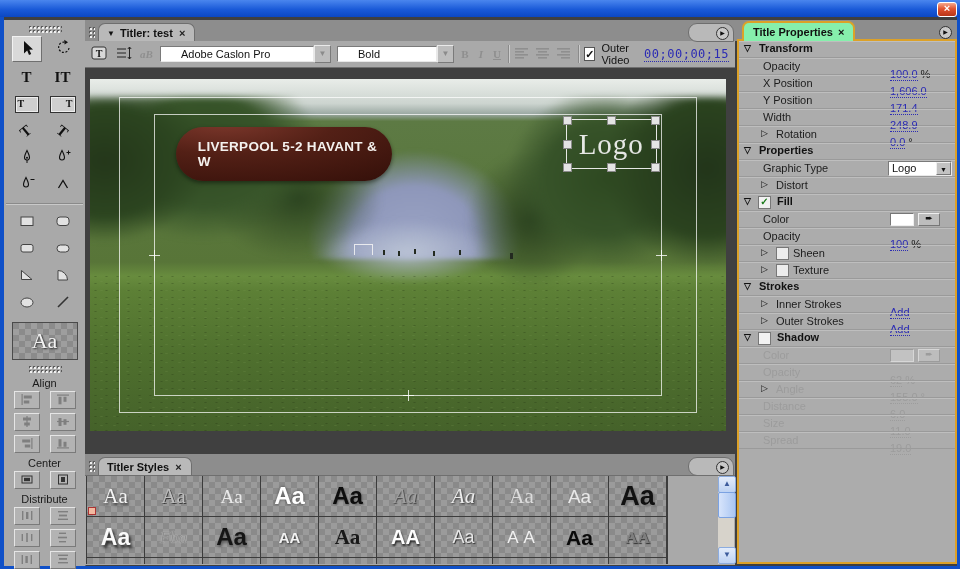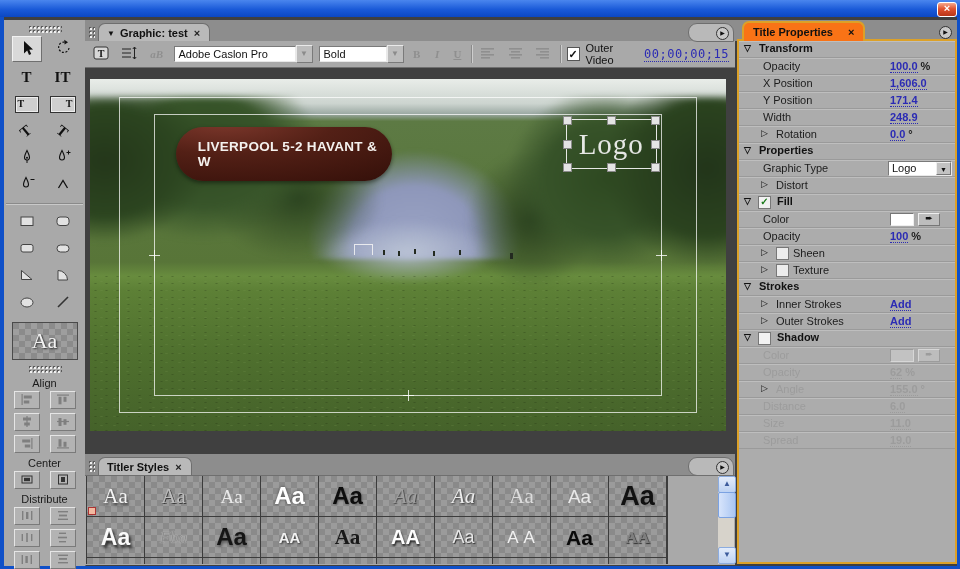--- a/index.html
+++ b/index.html
@@ -59,21 +59,21 @@
   .mbtn{width:24px;height:16px;display:flex;align-items:center;justify-content:center;
     background:#b3b3b3;border:1px solid;border-color:#e5e5e5 #7a7a7a #7a7a7a #e5e5e5;}
   .mbtn.dis svg{opacity:.55;}
 
   
   .titler{position:absolute;left:81px;top:3px;width:650px;height:434px;}
   .toolbar{height:26px;background:#a9a9a9;border-bottom:1px solid #6f6f6f;display:flex;align-items:center;
     gap:6px;padding:0 6px;}
   .tb-btn{width:24px;height:20px;display:flex;align-items:center;justify-content:center;}
   .tb-ddl{display:flex;align-items:center;height:16px;}
-  .tb-ddl .field{height:14px;line-height:14px;padding:0 4px;font-size:11px;}
+  .tb-ddl .field{height:14px;line-height:14px;padding:0 20px;font-size:11px;}
   .tb-ddl .arrow{width:15px;height:16px;text-align:center;font-size:8px;line-height:15px;color:#8b8b8b;
     background:#bdbdbd;border:1px solid;border-color:#e9e9e9 #7a7a7a #7a7a7a #e9e9e9;}
   .fmt{color:#8f8f8f;font-family:"Liberation Serif",serif;font-weight:bold;width:16px;text-align:center;}
   .vsep{width:1px;height:18px;background:#8a8a8a;box-shadow:1px 0 0 #cdcdcd;}
   .cb{width:12px;height:12px;background:#fff;border:1px solid #555;display:inline-flex;align-items:center;
     justify-content:center;font-size:11px;font-weight:bold;line-height:10px;}
   .timecode{font-family:"DejaVu Sans Mono",monospace;font-size:12px;letter-spacing:.5px;}
 
   
   .canvas{position:relative;height:386px;background:#404040;overflow:hidden;}
@@ -157,39 +157,39 @@
     text-shadow:1px 1px 1px #333;}
   
   .sbar{position:absolute;right:1px;top:0;width:16px;height:88px;background:#d7d3cb;}
   .sb-btn{position:absolute;left:0;width:16px;height:15px;background:linear-gradient(#e3ecfb,#bdd2f3);
     border:1px solid #8cacdf;border-radius:2px;color:#3c5b9c;font-size:8px;line-height:13px;text-align:center;}
   .sb-thumb{position:absolute;left:0;top:16px;width:16px;height:24px;border-radius:2px;
     background:linear-gradient(90deg,#d7e4fb,#aac6f2);border:1px solid #7ba2e2;}
 
   
   .props-wrap{position:absolute;left:733px;top:3px;width:220px;height:544px;}
-  .props-tab{position:absolute;left:5px;top:1px;z-index:3;display:flex;gap:15px;
-    padding:3px 9px 3px 9px;background:#f97316;border:2px solid #dca128;border-bottom:none;
+  .props-tab{position:absolute;left:5px;top:1px;z-index:3;display:flex;gap:5px;
+    padding:3px 9px 3px 9px;background:#86efac;border:2px solid #dca128;border-bottom:none;
     border-radius:7px 7px 0 0;font-weight:bold;}
   .props-body{position:absolute;left:0;top:19px;width:216px;height:521px;background:#acacac;
     border:2px solid #dca128;overflow:hidden;}
   .prow{position:relative;height:16px;border-bottom:1px solid #9a9a9a;box-shadow:inset 0 1px 0 #bebebe;}
   .prow.tall{height:45px;}
   .psec{font-weight:bold;}
   .psec .tri{position:absolute;left:5px;top:2px;font-size:9px;}
   .psec .lbl{position:absolute;left:20px;top:1px;}
   .psec .lbl.after-cb{left:38px;}
   .psec .cb2{position:absolute;left:19px;top:2px;width:11px;height:11px;background:#f2f2f2;
     border:1px solid #777;font-size:10px;font-weight:bold;line-height:9px;text-align:center;color:#1a7a1a;}
   .plabel{position:absolute;left:24px;top:2px;color:#1c1c1c;}
   .ptri{position:absolute;left:22px;top:2px;font-size:9px;}
   .plabel.ind{left:37px;}
   .pcb{position:absolute;left:37px;top:2px;width:11px;height:11px;background:#ececec;border:1px solid #777;}
   .plabel.ind2{left:54px;}
-  .pval{position:absolute;left:151px;top:2px;font-weight:bold;}
+  .pval{position:absolute;left:151px;top:10px;}
   .suffix{color:#1c1c1c;margin-left:3px;}
   .pddl{position:absolute;left:149px;top:1px;width:62px;height:13px;display:flex;}
   .pddl .field{flex:1;height:13px;line-height:13px;padding:0 3px;overflow:hidden;}
   .pddl .darr{width:13px;text-align:center;font-size:7px;line-height:13px;background:#c2c2c2;
     border:1px solid;border-color:#eee #777 #777 #eee;}
   .swatch{position:absolute;left:151px;top:2px;width:22px;height:11px;background:#fff;
     border:1px solid;border-color:#777 #eee #eee #777;}
   .pick-btn{position:absolute;left:179px;top:2px;width:20px;height:11px;background:#bdbdbd;
     border:1px solid;border-color:#eee #777 #777 #eee;font-size:9px;line-height:9px;text-align:center;}
   .bitmap{position:absolute;left:151px;top:3px;width:36px;height:38px;background:#b3b3b3;
@@ -451,21 +451,21 @@
               </svg></span>
           </div>
       </div>
     </div>
 
     <div class="titler">
       <div class="tabstrip">
         <div class="grip"></div>
         <div class="tab">
           <span class="caret">▼</span>
-          <span>Graphic: test</span>
+          <span>Titler: test</span>
           <span class="x">×</span>
         </div>
         <div class="strip-cap">
           <div class="menu-circle">▶</div>
         </div>
       </div>
 
       <div class="toolbar">
         <div class="tb-btn">
           <span>

